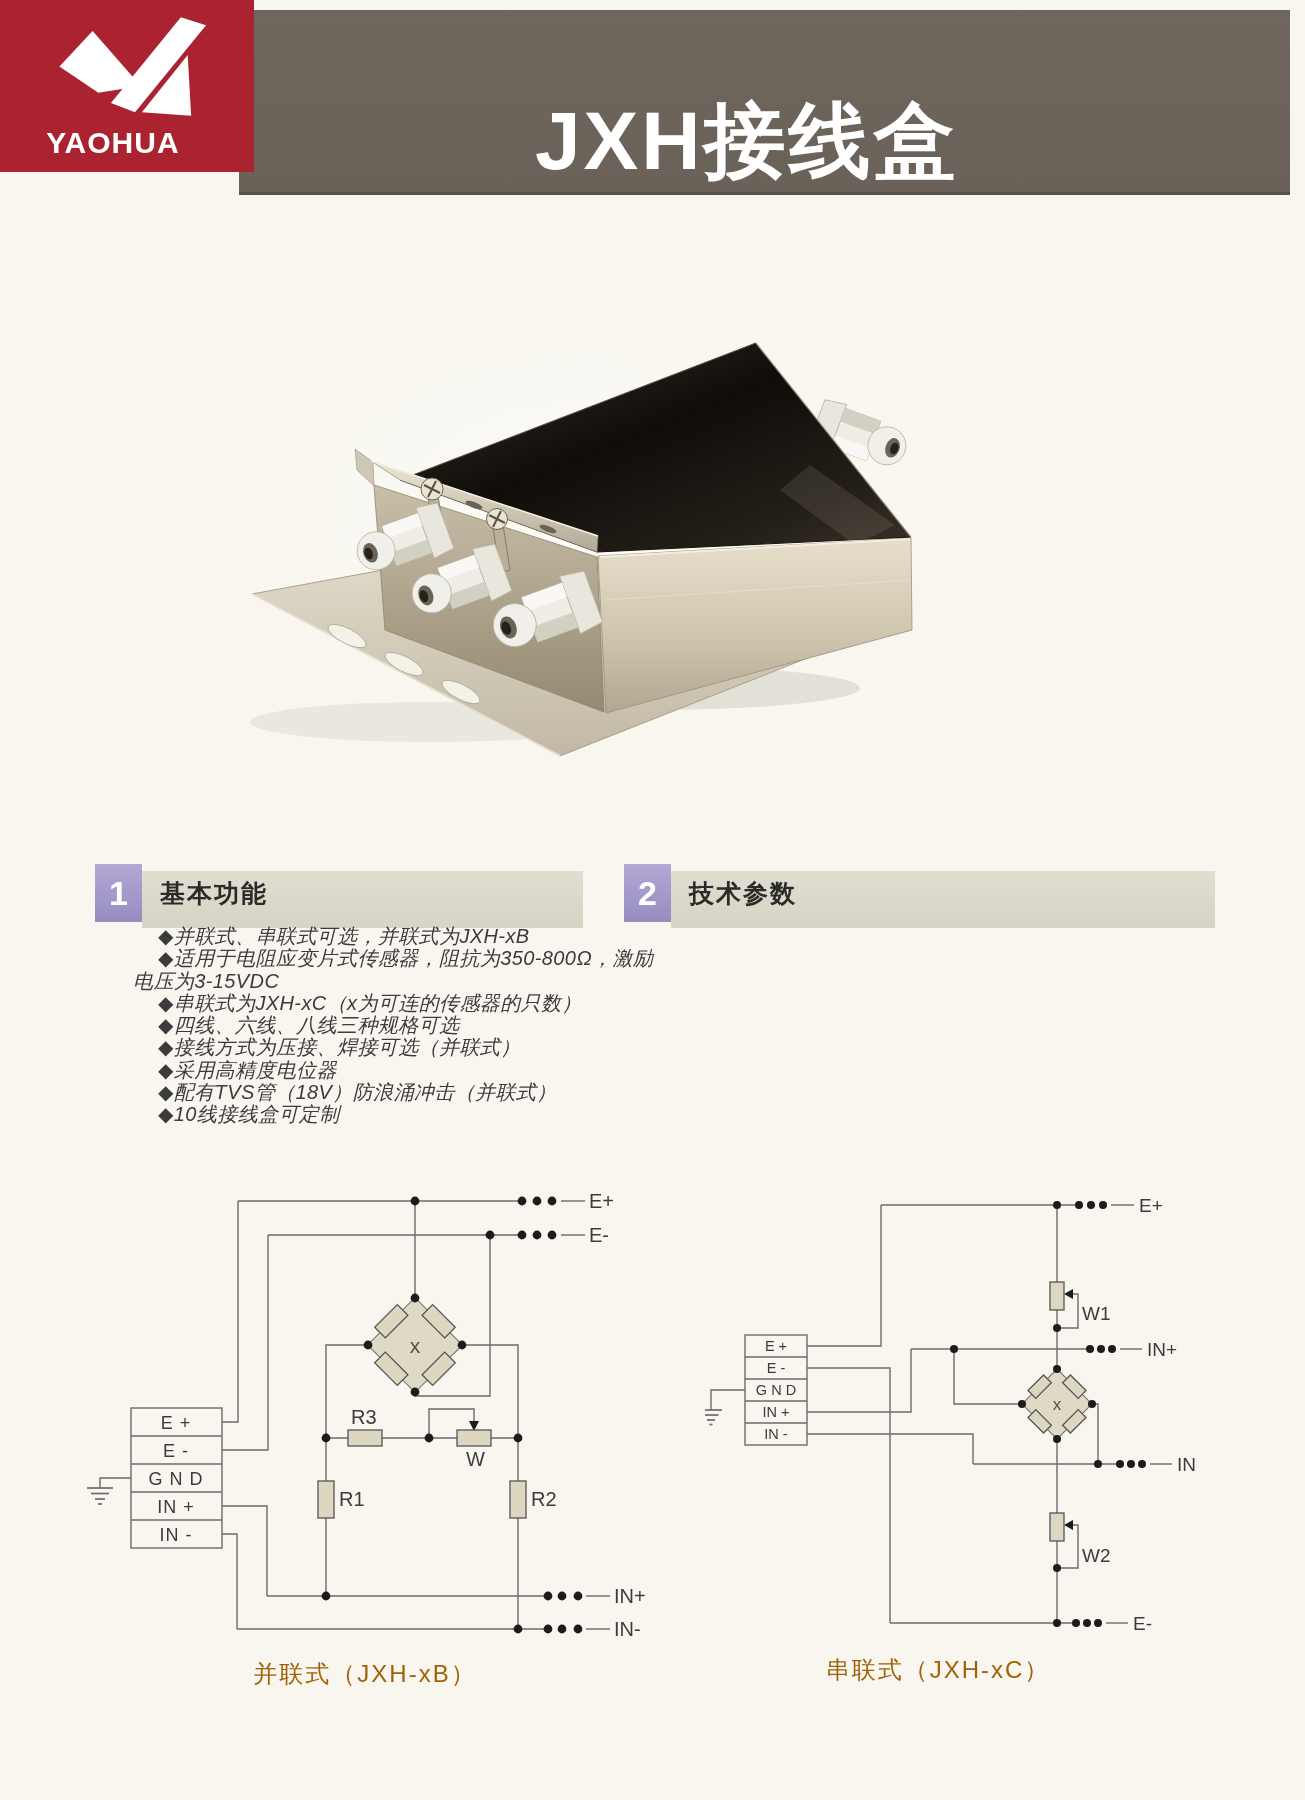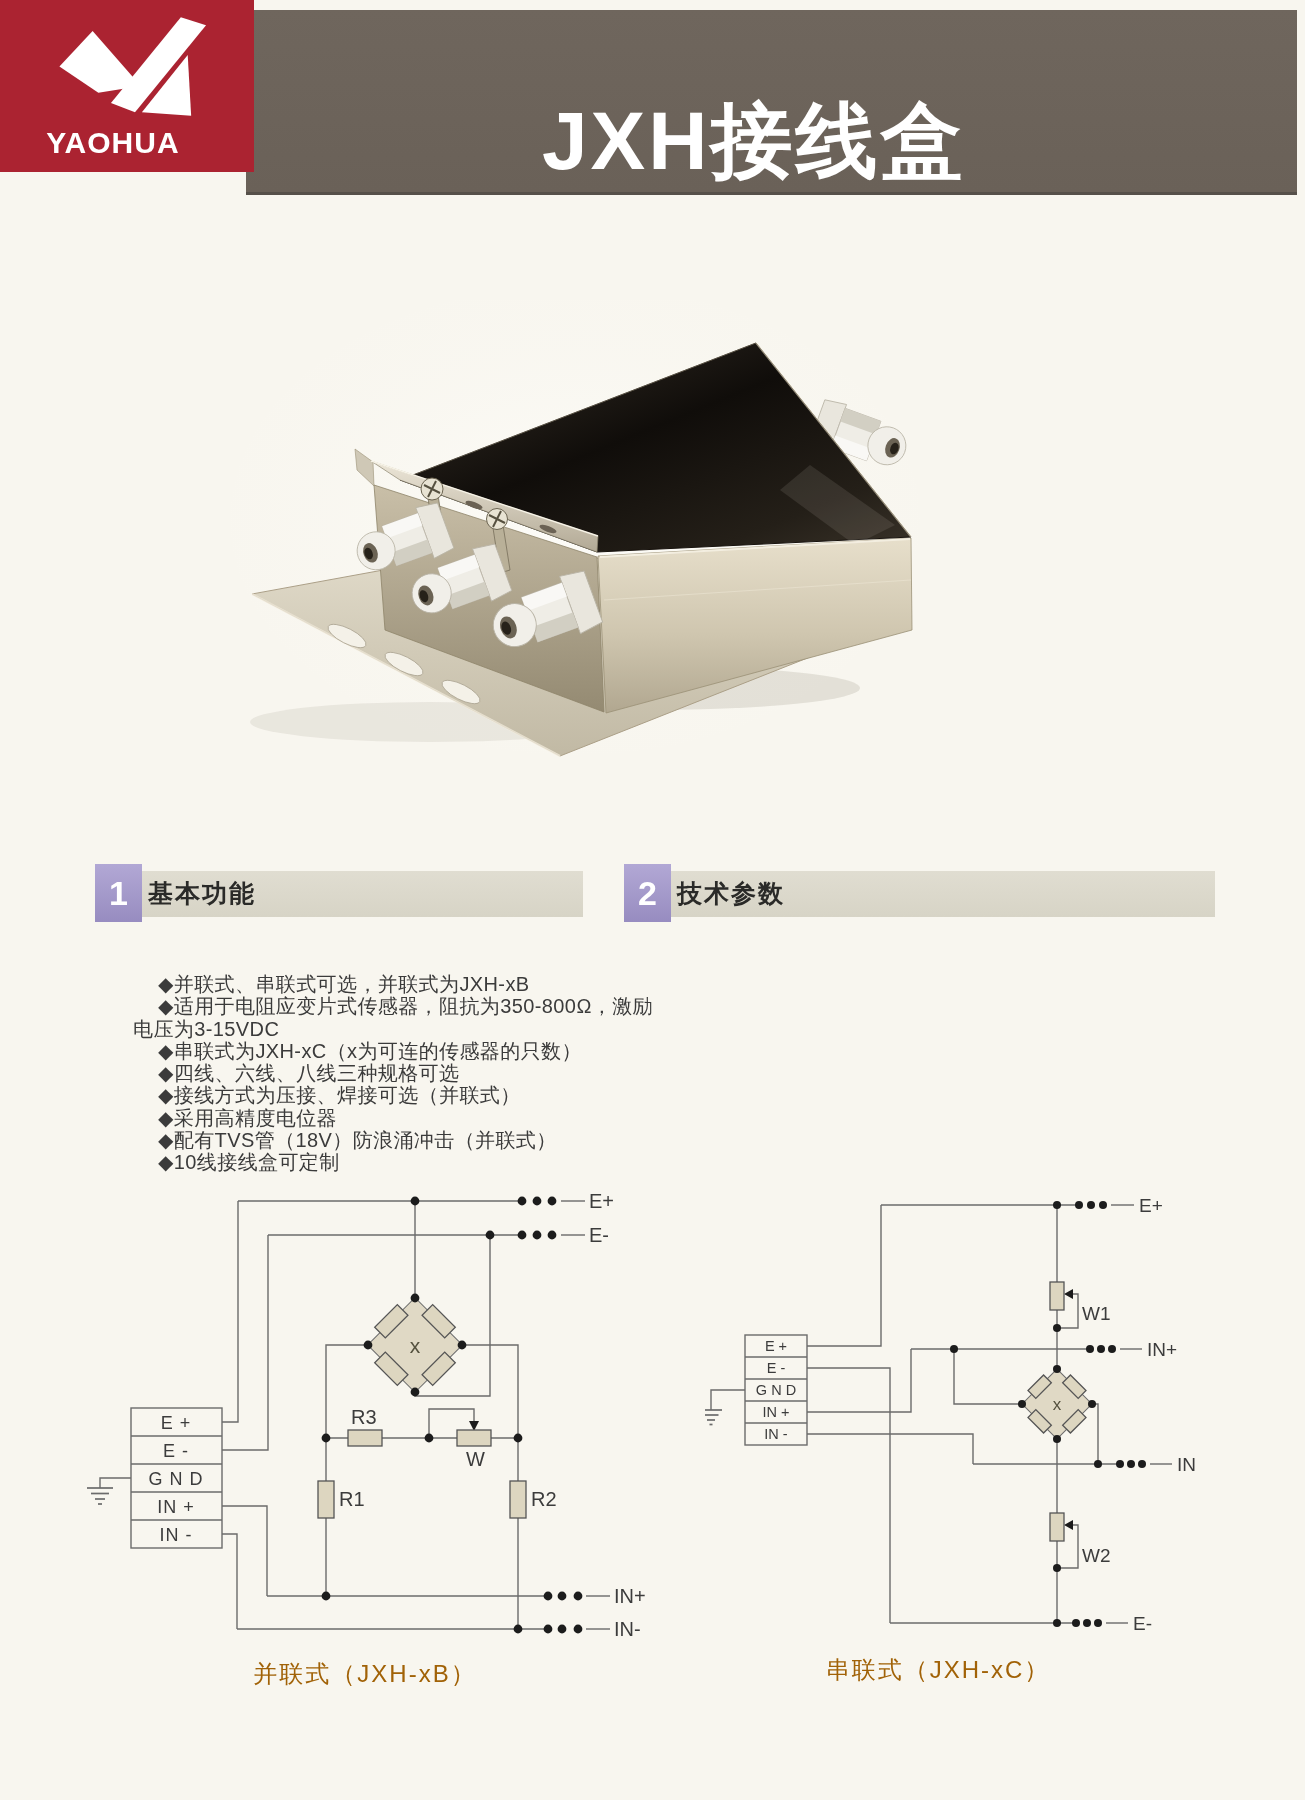--- a/index.html
+++ b/index.html
@@ -4,36 +4,36 @@
 <style>
   * { margin:0; padding:0; box-sizing:border-box; }
   html,body { background:#e8e6df; }
   .page {
     position:relative; width:1305px; height:1800px;
     background:#f8f6ef; overflow:hidden;
     font-family:"Liberation Sans","DejaVu Sans",sans-serif;
     color:#3b3b3b;
   }
   
-  .band { position:absolute; left:246px; top:10px; width:1051px; height:185px;
+  .band { position:absolute; left:239px; top:10px; width:1051px; height:185px;
           background:linear-gradient(#6f665d,#6a6158); border-bottom:3px solid #56504a; }
   .brand { position:absolute; left:0; top:0; width:254px; height:172px;
            background:#ab2331; }
   .brand svg { position:absolute; left:0; top:0; }
   .brand-name { position:absolute; left:38px; top:126px; width:150px; text-align:center;
                 color:#fff; font-weight:bold; font-size:30px; letter-spacing:1px; }
   .page-title { position:absolute; left:296px; top:76px; color:#fff; font-weight:bold;
                 font-size:82px; letter-spacing:3px; line-height:110px; white-space:nowrap; }
   
   .sq { position:absolute; width:47px; height:58px;
         background:linear-gradient(#b2a8d5,#978cc0); color:#fff; font-size:34px;
         font-weight:bold; text-align:center; line-height:58px; }
-  .bar { position:absolute; height:46px; background:linear-gradient(#e0ddd1,#d7d4c6);
+  .bar { position:absolute; height:57px; background:linear-gradient(#e0ddd1,#d7d4c6);
          font-size:25px; font-weight:bold; color:#2a2a28; line-height:45px;
-         padding-left:6px; letter-spacing:2px; }
+         padding-left:18px; letter-spacing:2px; }
   
   .body-text { position:absolute; font-size:20px; line-height:22.3px; letter-spacing:0.4px;
                color:#3b3b3b; white-space:nowrap; }
   .body-text .cont { margin-left:0px; }
   #sec1-body .ln { margin-left:25px; }
   #sec1-body .cont { margin-left:0; }
   
   .dia { position:absolute; }
   .wire { stroke:#6b6b6b; stroke-width:1.4; fill:none; }
   .res  { fill:#ddd6c0; stroke:#555; stroke-width:1.3; }
@@ -179,21 +179,21 @@
       <ellipse cx="-60" cy="0" rx="4" ry="6" fill="#262119"></ellipse>
     </g>
   </svg>
 
   <div class="sq" style="left:95px; top:864px;">1</div>
   <div class="bar" style="left:142px; top:871px; width:441px;">基本功能</div>
 
   <div class="sq" style="left:624px; top:864px;">2</div>
   <div class="bar" style="left:671px; top:871px; width:544px;">技术参数</div>
 
-  <div id="sec1-body" class="body-text" style="left:133px; top:973px; width:480px;">
+  <div id="sec1-body" class="body-text" style="left:133px; top:925px; width:480px;font-style:italic;">
     <div class="ln">◆并联式、串联式可选，并联式为JXH-xB</div>
     <div class="ln">◆适用于电阻应变片式传感器，阻抗为350-800Ω，激励</div>
     <div class="cont">电压为3-15VDC</div>
     <div class="ln">◆串联式为JXH-xC（x为可连的传感器的只数）</div>
     <div class="ln">◆四线、六线、八线三种规格可选</div>
     <div class="ln">◆接线方式为压接、焊接可选（并联式）</div>
     <div class="ln">◆采用高精度电位器</div>
     <div class="ln">◆配有TVS管（18V）防浪涌冲击（并联式）</div>
     <div class="ln">◆10线接线盒可定制</div>
   </div>

